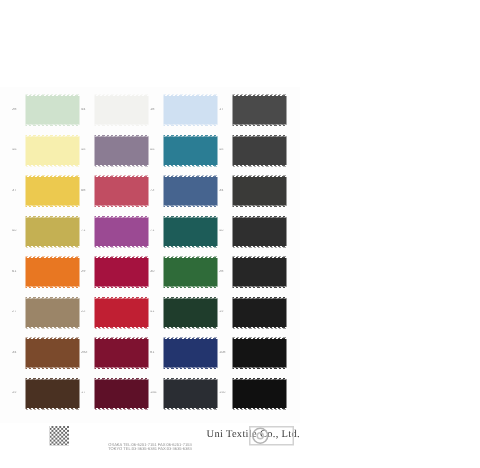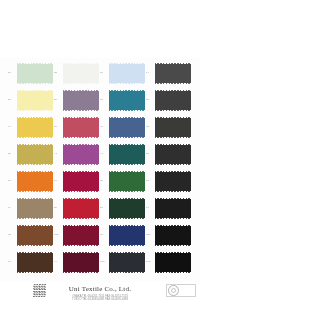--- a/index.html
+++ b/index.html
@@ -122,21 +122,21 @@
   .qr-caption{
     position:absolute;
     left:33px;top:15.5px;
     font-size:2.2px;
     color:#bdbdbd;
     white-space:nowrap;
   }
   .company{
     position:absolute;
     left:0;right:0;top:3px;
-    text-align:center;
+    text-align:right;
     font-family:"Liberation Serif",serif;
     font-size:7px;
     color:#3b3b3b;
     letter-spacing:.2px;
   }
   .addr{
     position:absolute;
     left:0;right:0;top:12.5px;
     text-align:center;
     font-size:2.7px;

